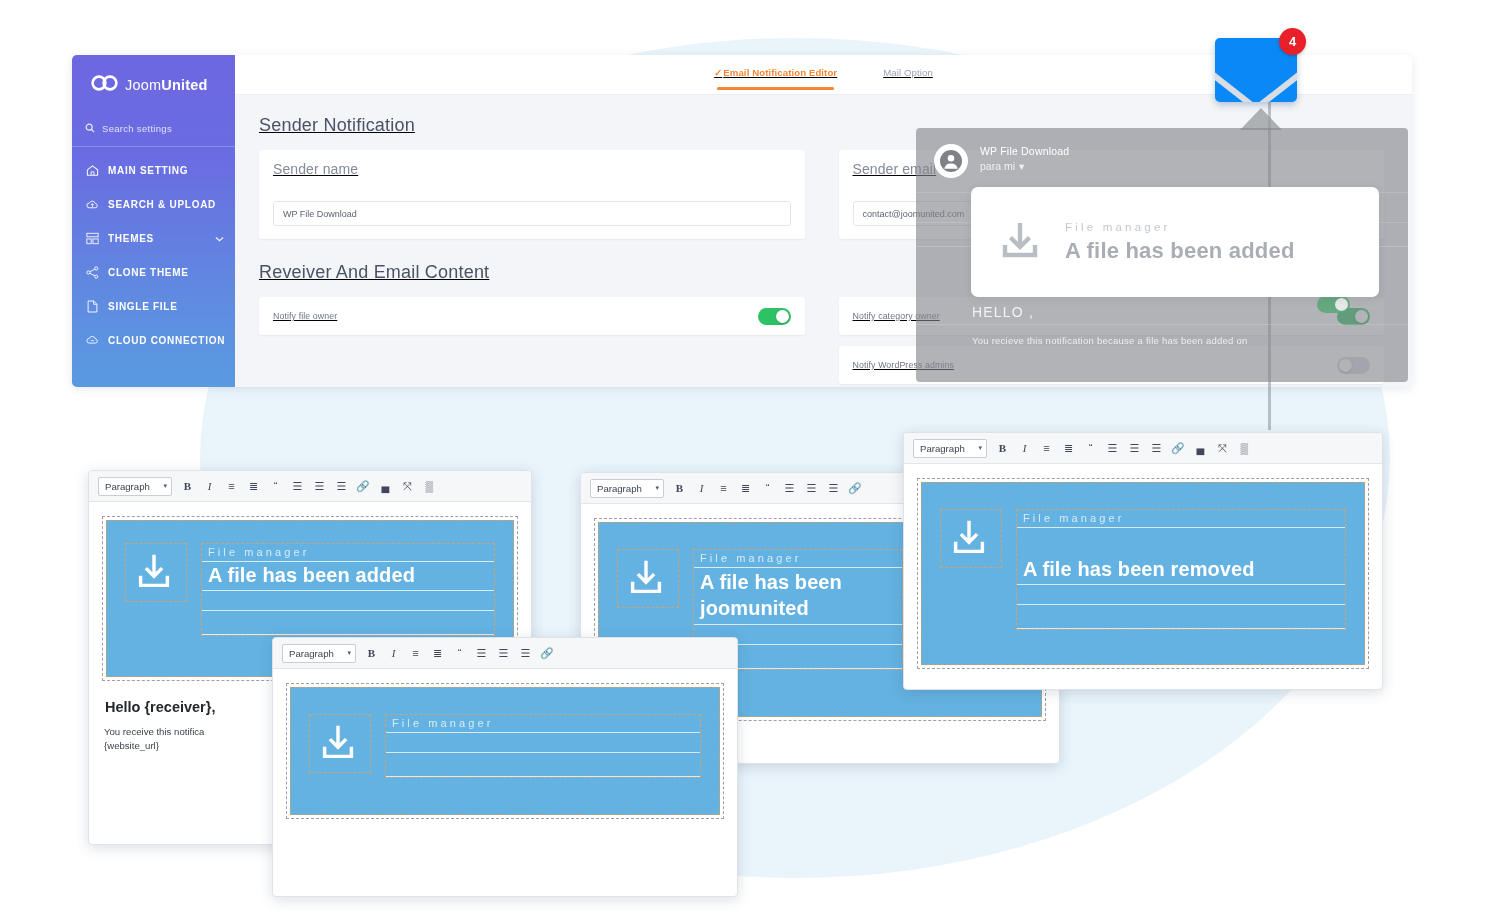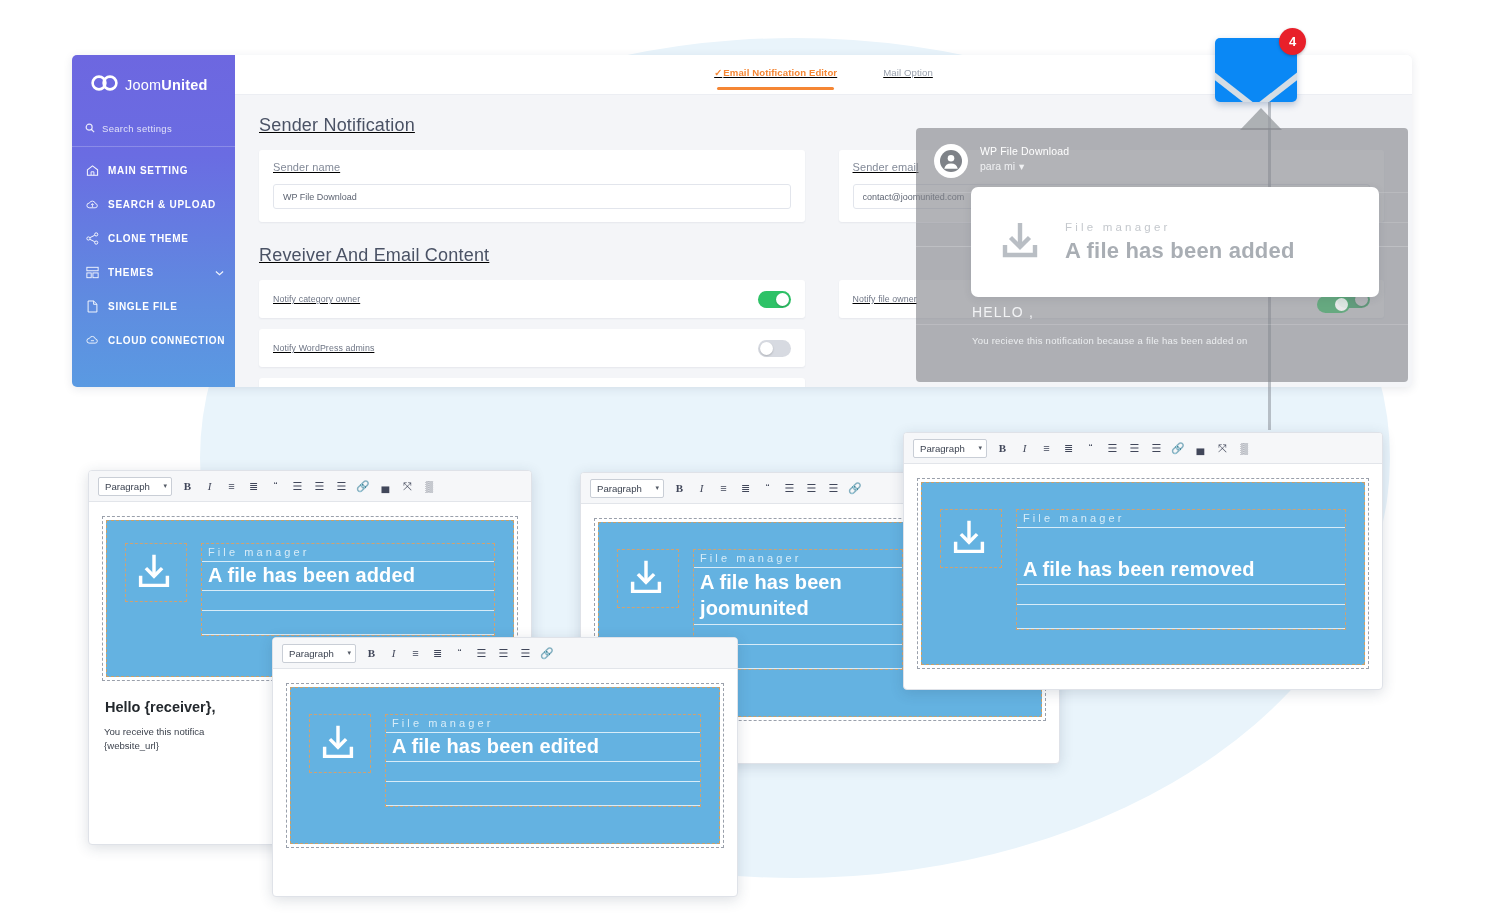--- a/index.html
+++ b/index.html
@@ -92,21 +92,21 @@
     font-size: 18px; color: #4a5265; font-weight: 400;
     letter-spacing: .2px; margin: 4px 0 14px 0;
   }
   .two-col { display: flex; gap: 34px; }
   .col { flex: 1 1 0; min-width: 0; }
   .card {
     background: #fff; border-radius: 3px;
     box-shadow: 0 1px 2px rgba(40,50,80,.07);
     padding: 11px 14px 13px 14px; margin-bottom: 11px;
   }
-  .field-label { font-size: 11px; color: #838a98; margin-bottom: 11px; letter-spacing:.1px; }
+  .field-label { font-size: 14px; color: #838a98; margin-bottom: 24px; letter-spacing:.1px; }
   .text-input {
     width: 100%; height: 25px; border: 1px solid #e2e5ec; border-radius: 3px;
     padding: 0 9px; font-size: 9px; color: #5d6472; outline: none;
     font-family: inherit; background: #fff;
   }
   .text-input::placeholder { color: #b7bcc7; }
 
   .toggle-card {
     background: #fff; border-radius: 3px; height: 38px;
     box-shadow: 0 1px 2px rgba(40,50,80,.07);
@@ -294,52 +294,52 @@
           </div>
 
           <div class="nav-item">
             <span class="ni-ico">
               <svg width="14" height="13" viewBox="0 0 15 13">
                   <path d="M3.6 10.3a2.7 2.7 0 0 1 .3-5.4 3.6 3.6 0 0 1 6.9.6 2.4 2.4 0 0 1-.3 4.8z" fill="none" stroke="#fff" stroke-width="1.05"></path>
                   <path d="M7.4 9.6V5.6M5.9 7l1.5-1.5L8.9 7" fill="none" stroke="#fff" stroke-width="1"></path>
                 </svg>
             </span>
             <span class="ni-label">SEARCH &amp; UPLOAD</span>
-          </div>
-
-          <div class="nav-item">
-            <span class="ni-ico">
-              <svg width="13" height="13" viewBox="0 0 14 14">
-                  <circle cx="11" cy="2.6" r="1.7" fill="none" stroke="#fff" stroke-width="1.05"></circle>
-                  <circle cx="11" cy="11.4" r="1.7" fill="none" stroke="#fff" stroke-width="1.05"></circle>
-                  <circle cx="2.6" cy="7" r="1.7" fill="none" stroke="#fff" stroke-width="1.05"></circle>
-                  <path d="M4.2 6.1 9.4 3.5M4.2 7.9l5.2 2.6" stroke="#fff" stroke-width="1.05"></path>
-                </svg>
-            </span>
-            <span class="ni-label">CLONE THEME</span>
           </div>
 
           <div class="nav-item">
             <span class="ni-ico">
               <svg width="14" height="13" viewBox="0 0 15 14">
                   <rect x="1" y="1" width="13" height="4" fill="none" stroke="#fff" stroke-width="1.05"></rect>
                   <rect x="1" y="7.5" width="5" height="5.5" fill="none" stroke="#fff" stroke-width="1.05"></rect>
                   <rect x="8" y="7.5" width="6" height="5.5" fill="none" stroke="#fff" stroke-width="1.05"></rect>
                 </svg>
             </span>
             <span class="ni-label">THEMES</span>
             <span class="ni-caret">
               <svg width="9" height="6" viewBox="0 0 10 6">
                   <path d="M1 1.3 5 5 9 1.3" fill="none" stroke="#fff" stroke-width="1.3"></path>
                 </svg>
             </span>
           </div>
 
           <div class="nav-item">
             <span class="ni-ico">
+              <svg width="13" height="13" viewBox="0 0 14 14">
+                  <circle cx="11" cy="2.6" r="1.7" fill="none" stroke="#fff" stroke-width="1.05"></circle>
+                  <circle cx="11" cy="11.4" r="1.7" fill="none" stroke="#fff" stroke-width="1.05"></circle>
+                  <circle cx="2.6" cy="7" r="1.7" fill="none" stroke="#fff" stroke-width="1.05"></circle>
+                  <path d="M4.2 6.1 9.4 3.5M4.2 7.9l5.2 2.6" stroke="#fff" stroke-width="1.05"></path>
+                </svg>
+            </span>
+            <span class="ni-label">CLONE THEME</span>
+          </div>
+
+          <div class="nav-item">
+            <span class="ni-ico">
               <svg width="11" height="13" viewBox="0 0 12 14">
                   <path d="M1.2 1h6l3.6 3.4V13H1.2z" fill="none" stroke="#fff" stroke-width="1.05"></path>
                   <path d="M7.2 1v3.6h3.6" fill="none" stroke="#fff" stroke-width="1"></path>
                 </svg>
             </span>
             <span class="ni-label">SINGLE FILE</span>
           </div>
 
           <div class="nav-item">
             <span class="ni-ico">
@@ -381,49 +381,49 @@
               <div class="card">
                 <div class="field-label">Sender email</div>
                 <input class="text-input" value="contact@joomunited.com" style="">
               </div>
             </div>
           </div>
 
           <div class="sec-title" style="margin-top:12px">Reveiver And Email Content</div>
 
           <div class="two-col">
+            <div class="col">
+              <div class="toggle-card">
+                <span class="toggle-label">Notify file owner</span>
+                <span class="switch on">
+                    <span class="knob"></span>
+                  </span>
+              </div>
+              <div style="height:98px"></div>
+
+            </div>
             <div class="col">
               <div class="toggle-card">
                 <span class="toggle-label">Notify category owner</span>
                 <span class="switch on">
                     <span class="knob"></span>
                   </span>
               </div>
               <div class="toggle-card">
                 <span class="toggle-label">Notify WordPress admins</span>
                 <span class="switch">
                     <span class="knob"></span>
                   </span>
               </div>
               <div class="toggle-card">
                 
                 
               </div>
 
             </div>
-            <div class="col">
-              <div class="toggle-card">
-                <span class="toggle-label">Notify file owner</span>
-                <span class="switch on">
-                    <span class="knob"></span>
-                  </span>
-              </div>
-              <div style="height:98px"></div>
-
-            </div>
           </div>
 
         </div>
       </div>
     </div>
   </div>
 
   <div class="mail-stem"></div>
   <div class="mail-arrow-up"></div>
 
@@ -618,21 +618,20 @@
         <div class="blue-block">
           <span class="dl-ico-w">
             <svg width="44" height="44" viewBox="0 0 46 46">
               <path d="M23 6v22" stroke="#ffffff" stroke-width="3.6" fill="none"></path>
               <path d="M14.5 20 23 28.5 31.5 20" stroke="#ffffff" stroke-width="3.6" fill="none"></path>
               <path d="M9 28v10h28V28" stroke="#ffffff" stroke-width="3.6" fill="none"></path>
             </svg>
           </span>
           <div class="bb-right">
             <div class="bb-kicker">File manager</div>
-            <div class="bb-title">A file has been edited</div>
             <div class="bb-line"></div>
             <div class="bb-line tall"></div>
           </div>
         </div>
       </div>
     </div>
   </div>
 
 </div>
 

